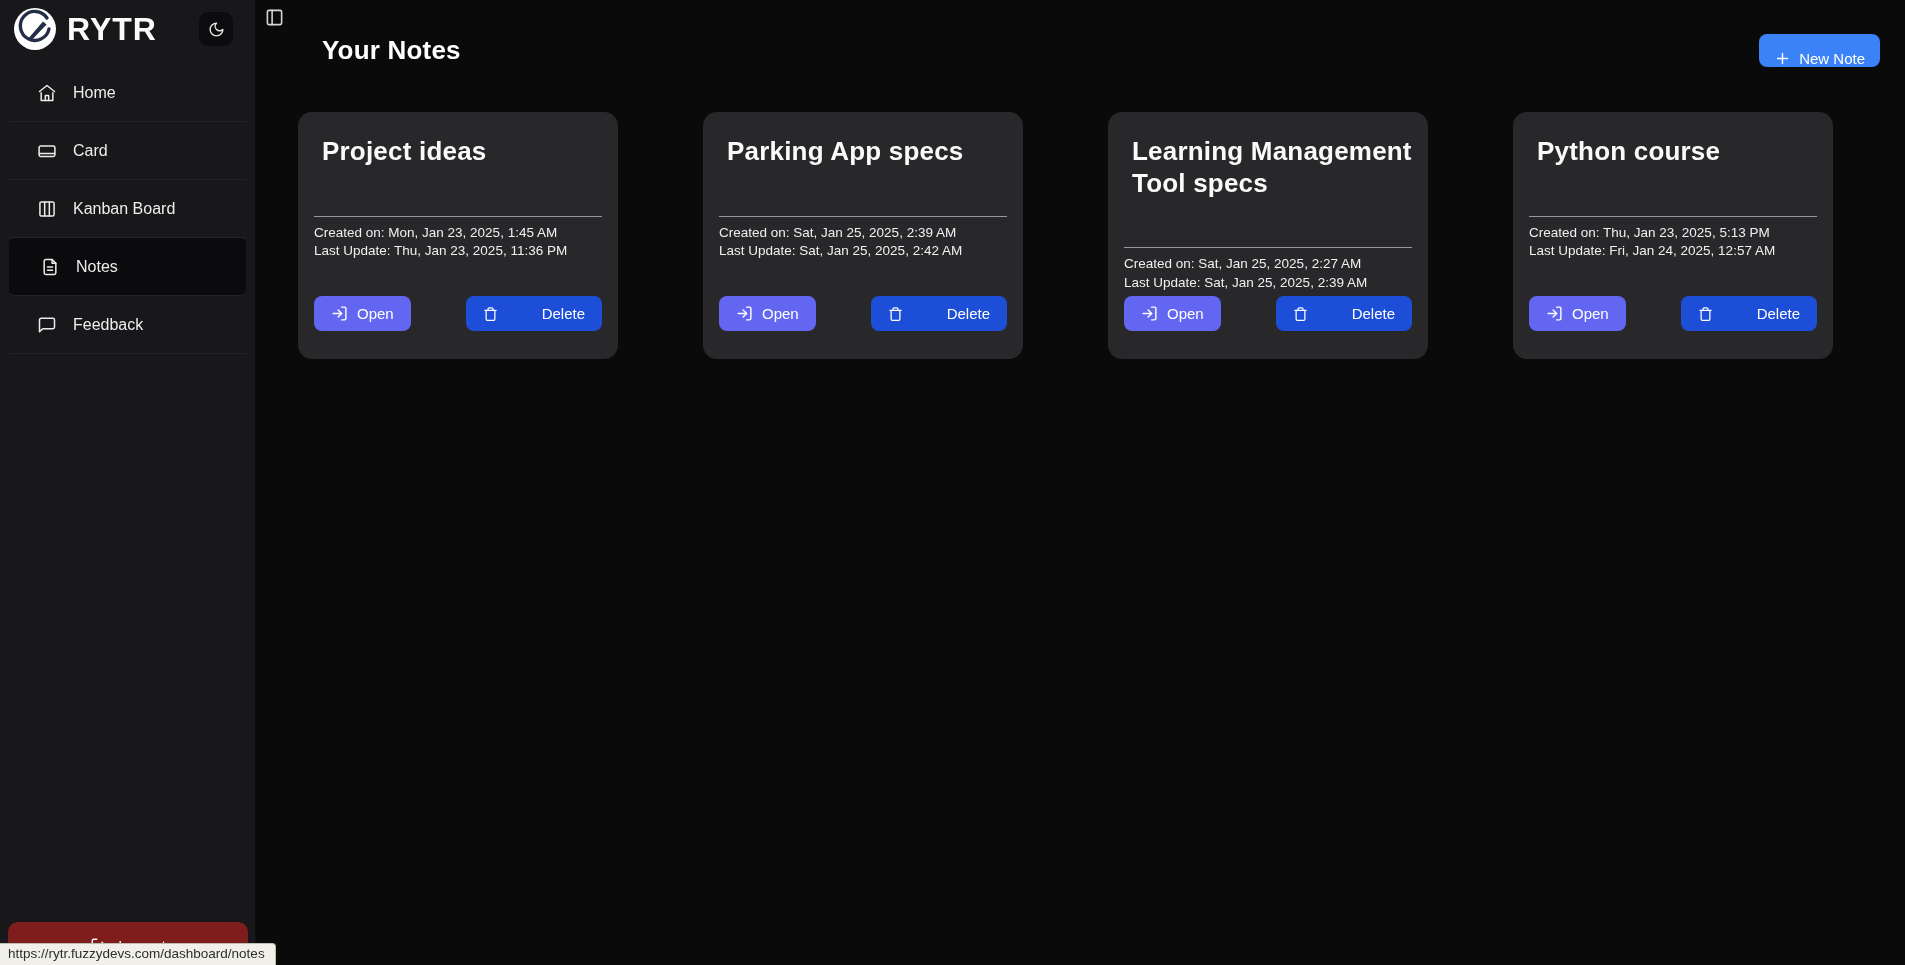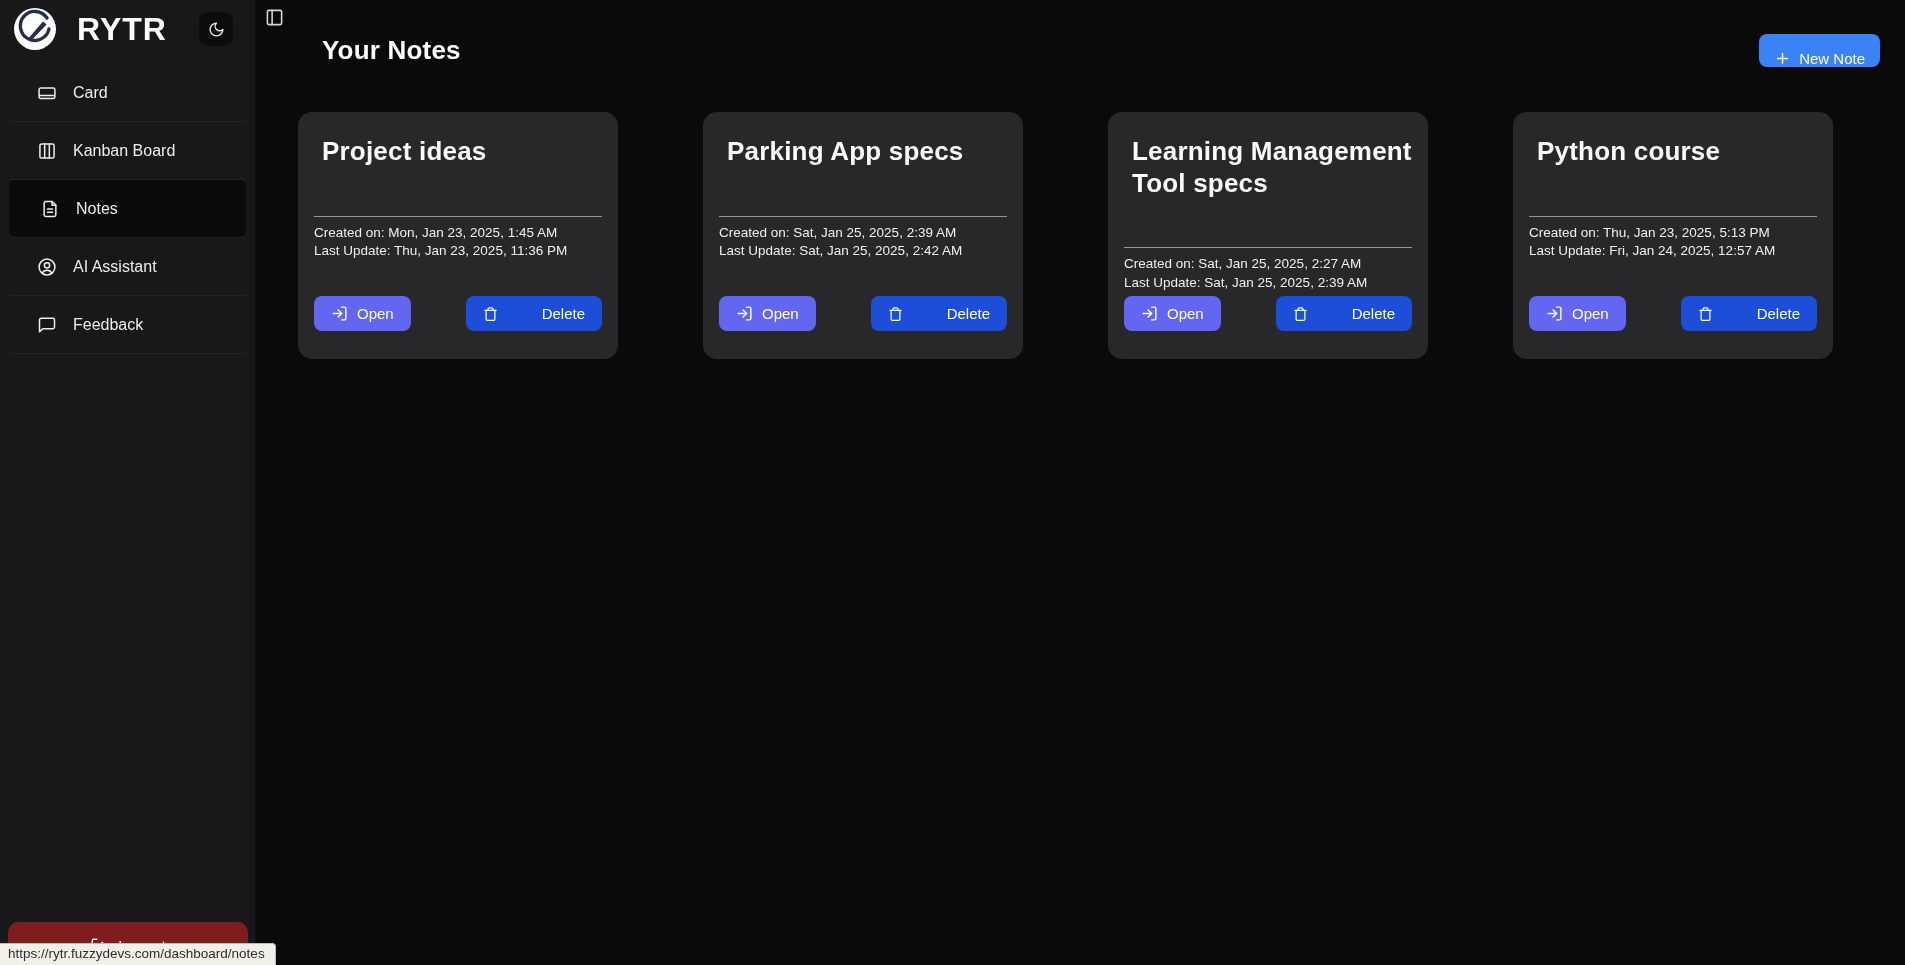--- a/index.html
+++ b/index.html
@@ -19,21 +19,21 @@
     background: #18181b;
     border-right: 1px solid #0e0e10;
   }
   .brand-row {
     display: flex; align-items: center;
     height: 58px; padding-left: 13px;
   }
   .logo-circle { width: 44px; height: 44px; display: block; }
   .brand-text {
     font-size: 32px; font-weight: 800; letter-spacing: 1px;
-    color: #fafafa; margin-left: 20px; user-select: none;
+    color: #fafafa; margin-left: 10px; user-select: none;
   }
   .theme-btn {
     margin-left: auto; margin-right: 22px;
     width: 34px; height: 34px; border-radius: 9px;
     background: #0c0c0f; border: none; color: #e8e8e8;
     display: flex; align-items: center; justify-content: center;
     cursor: pointer;
   }
   .nav { position: absolute; top: 64px; left: 9px; right: 9px; }
   .nav-item {
@@ -151,20 +151,30 @@
             <path d="M12 3a6 6 0 0 0 9 9 9 9 0 1 1-9-9Z"></path>
           </svg>
       </span>
     </button>
   </div>
 
   <nav class="nav">
     <div class="nav-item">
       <span class="nav-icon">
         <svg viewBox="0 0 24 24" fill="none" stroke="currentColor" stroke-width="1.8" stroke-linecap="round" stroke-linejoin="round">
+            <path d="M3 10.2 12 3l9 7.2"></path>
+            <path d="M5 11.8V21h14v-9.2"></path>
+            <path d="M10 21v-6h4v6"></path>
+          </svg>
+      </span>
+      <span>Home</span>
+    </div>
+    <div class="nav-item">
+      <span class="nav-icon">
+        <svg viewBox="0 0 24 24" fill="none" stroke="currentColor" stroke-width="1.8" stroke-linecap="round" stroke-linejoin="round">
             <rect x="2.5" y="6" width="19" height="12.5" rx="2"></rect>
             <path d="M3 15h18"></path>
           </svg>
       </span>
       <span>Card</span>
     </div>
     <div class="nav-item">
       <span class="nav-icon">
         <svg viewBox="0 0 24 24" fill="none" stroke="currentColor" stroke-width="1.8" stroke-linecap="round" stroke-linejoin="round">
             <rect x="3.5" y="3.5" width="17" height="17" rx="2"></rect>
@@ -177,30 +187,20 @@
     <div class="nav-item active">
       <span class="nav-icon">
         <svg viewBox="0 0 24 24" fill="none" stroke="currentColor" stroke-width="1.8" stroke-linecap="round" stroke-linejoin="round">
             <path d="M14.5 3H7a2 2 0 0 0-2 2v14a2 2 0 0 0 2 2h10a2 2 0 0 0 2-2V7.5z"></path>
             <path d="M14.5 3v4.5H19"></path>
             <path d="M9 12h6"></path>
             <path d="M9 16h6"></path>
           </svg>
       </span>
       <span>Notes</span>
-    </div>
-    <div class="nav-item">
-      <span class="nav-icon">
-        <svg viewBox="0 0 24 24" fill="none" stroke="currentColor" stroke-width="1.8" stroke-linecap="round" stroke-linejoin="round">
-            <circle cx="12" cy="12" r="9.5"></circle>
-            <circle cx="12" cy="10" r="3.2"></circle>
-            <path d="M6.2 19.4a6.5 6.5 0 0 1 11.6 0"></path>
-          </svg>
-      </span>
-      <span>AI Assistant</span>
     </div>
     <div class="nav-item">
       <span class="nav-icon">
         <svg viewBox="0 0 24 24" fill="none" stroke="currentColor" stroke-width="1.8" stroke-linecap="round" stroke-linejoin="round">
             <path d="M21 14.5a2 2 0 0 1-2 2H7l-4 3.5V6a2 2 0 0 1 2-2h14a2 2 0 0 1 2 2z"></path>
           </svg>
       </span>
       <span>Feedback</span>
     </div>
   </nav>

